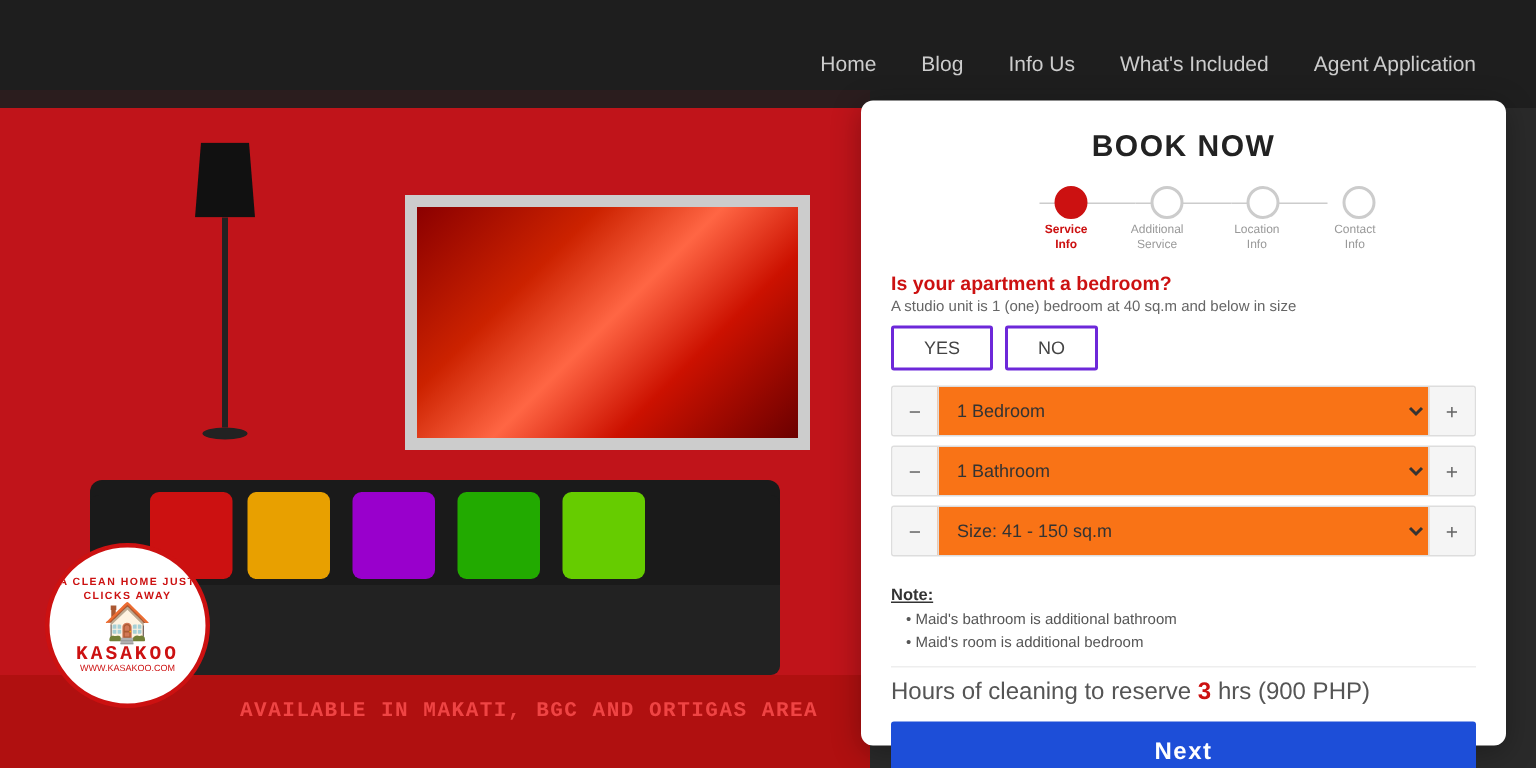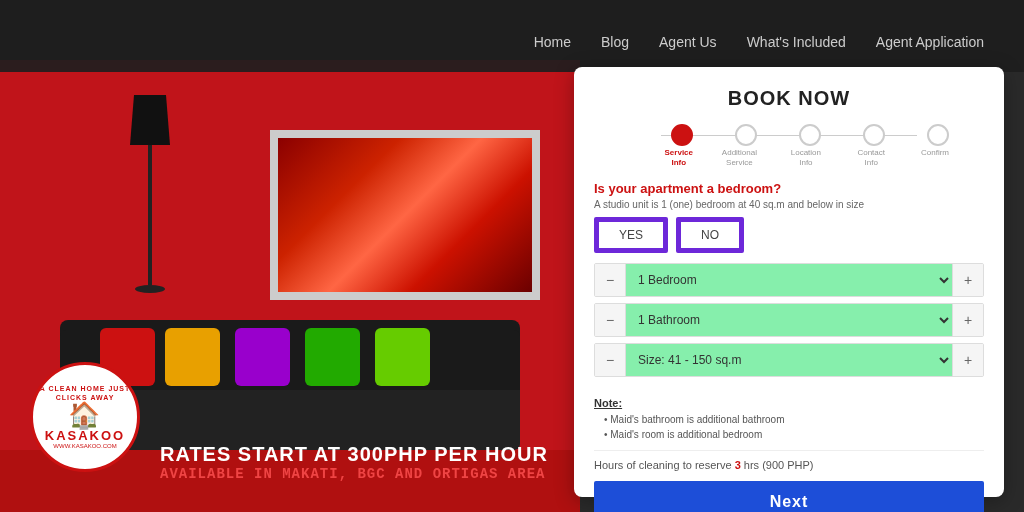--- a/index.html
+++ b/index.html
@@ -221,20 +221,21 @@
     .logo-house-icon {
       font-size: 26px;
       color: #cc1111;
       line-height: 1;
     }
     .logo-brand {
       font-size: 13px;
       font-weight: bold;
       color: #cc1111;
       letter-spacing: 2px;
+      font-family: Liberation Mono, monospace;
     }
     .logo-url {
       font-size: 6px;
       color: #cc1111;
     }
 
     
     .bottom-text {
       position: absolute;
       bottom: 30px;
@@ -348,21 +349,21 @@
       color: #666;
       margin-bottom: 6px;
       line-height: 1.3;
     }
     .yes-no-row {
       display: flex;
       gap: 8px;
     }
     .yes-btn, .no-btn {
       padding: 6px 20px;
-      border: 5px solid #6d28d9;
+      border: 2px solid #6d28d9;
       background: #fff;
       font-size: 12px;
       cursor: pointer;
       border-radius: 2px;
       color: #444;
     }
 
     
     .stepper-row {
       display: flex;
@@ -386,21 +387,21 @@
     }
     .stepper-select {
       flex: 1;
       height: 32px;
       border: none;
       border-left: 1px solid #ddd;
       border-right: 1px solid #ddd;
       padding: 0 8px;
       font-size: 12px;
       color: #333;
-      background: #86efac;
+      background: #f97316;
       appearance: auto;
     }
 
     
     .notes-section {
       margin-top: 20px;
       margin-bottom: 8px;
     }
     .notes-title {
       font-size: 11px;
@@ -414,21 +415,21 @@
       color: #555;
       margin-left: 10px;
       line-height: 1.5;
     }
     .notes-item::before {
       content: '• ';
     }
 
     
     .hours-info {
-      font-size: 11px;
+      font-size: 16px;
       color: #555;
       margin-bottom: 10px;
     }
     .hours-bold { font-weight: bold; }
     .hours-red { color: #cc1111; font-weight: bold; }
 
     
     .next-btn {
       width: 100%;
       padding: 12px;
@@ -485,34 +486,33 @@
 <div class="vase-area">
 
   <div style="position:absolute;bottom:108px;left:0;font-size:28px;color:#cc3300;">🌷🌷</div>
   <div class="vase-tall"></div>
   <div class="vase-short"></div>
 </div>
 
 <nav>
   <a class="nav-item">Home</a>
   <a class="nav-item">Blog</a>
-  <a class="nav-item">Agent Us</a>
+  <a class="nav-item">Info Us</a>
   <a class="nav-item">What's Included</a>
   <a class="nav-item">Agent Application</a>
 </nav>
 
 <div class="logo-badge">
   <div class="logo-circle-text">A CLEAN HOME JUST CLICKS AWAY</div>
   <div class="logo-house-icon">🏠</div>
   <div class="logo-brand">KASAKOO</div>
   <div class="logo-url">WWW.KASAKOO.COM</div>
 </div>
 
 <div class="bottom-text">
-  <div class="bottom-text-line1">RATES START AT 300PHP PER HOUR</div>
   <div class="bottom-text-line2">AVAILABLE IN MAKATI, BGC AND ORTIGAS AREA</div>
 </div>
 
 <div class="book-panel">
   <div class="book-title">BOOK NOW</div>
 
   
   <div class="progress-steps">
     <div class="step-item">
       <div class="step-circle active"></div>
@@ -523,24 +523,20 @@
       <div class="step-label">Additional<br>Service</div>
     </div>
     <div class="step-item">
       <div class="step-circle"></div>
       <div class="step-label">Location<br>Info</div>
     </div>
     <div class="step-item">
       <div class="step-circle"></div>
       <div class="step-label">Contact<br>Info</div>
     </div>
-    <div class="step-item">
-      <div class="step-circle"></div>
-      <div class="step-label">Confirm</div>
-    </div>
   </div>
 
   
   <div class="studio-question">
     <div class="studio-q-title">Is your apartment a bedroom?</div>
     <div class="studio-q-desc">A studio unit is 1 (one) bedroom at 40 sq.m and below in size</div>
     <div class="yes-no-row">
       <button class="yes-btn">YES</button>
       <button class="no-btn">NO</button>
     </div>

